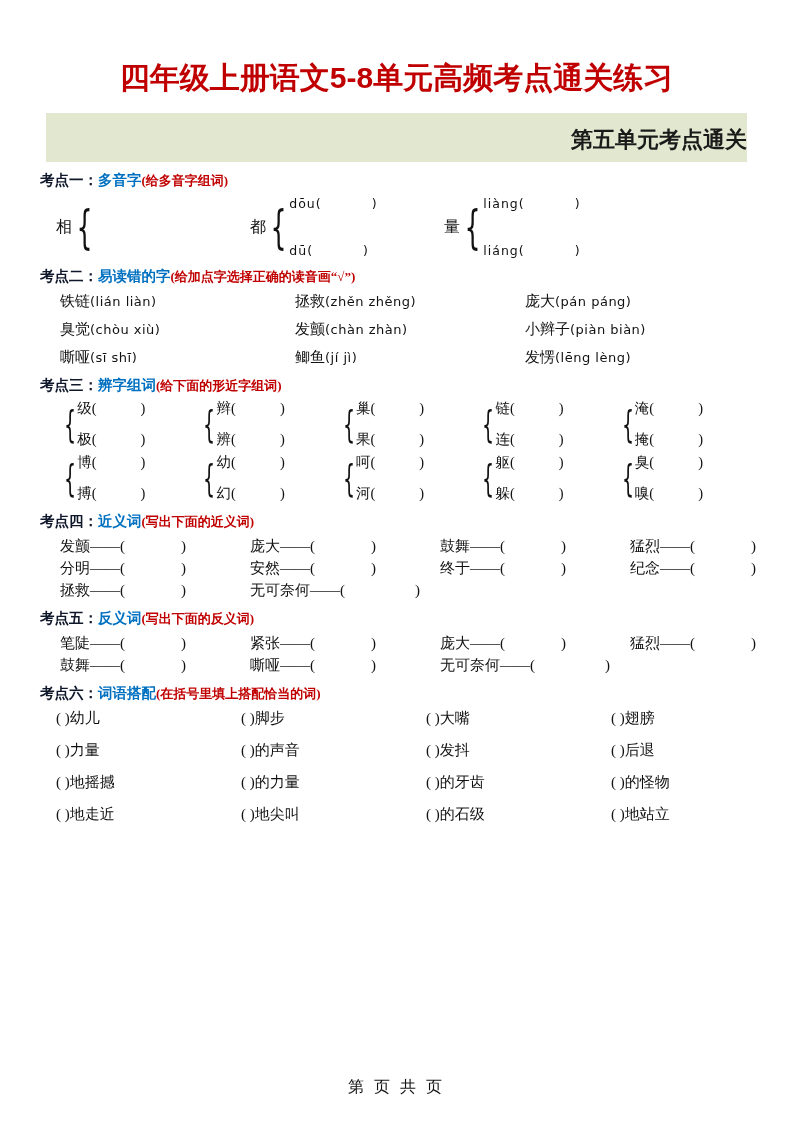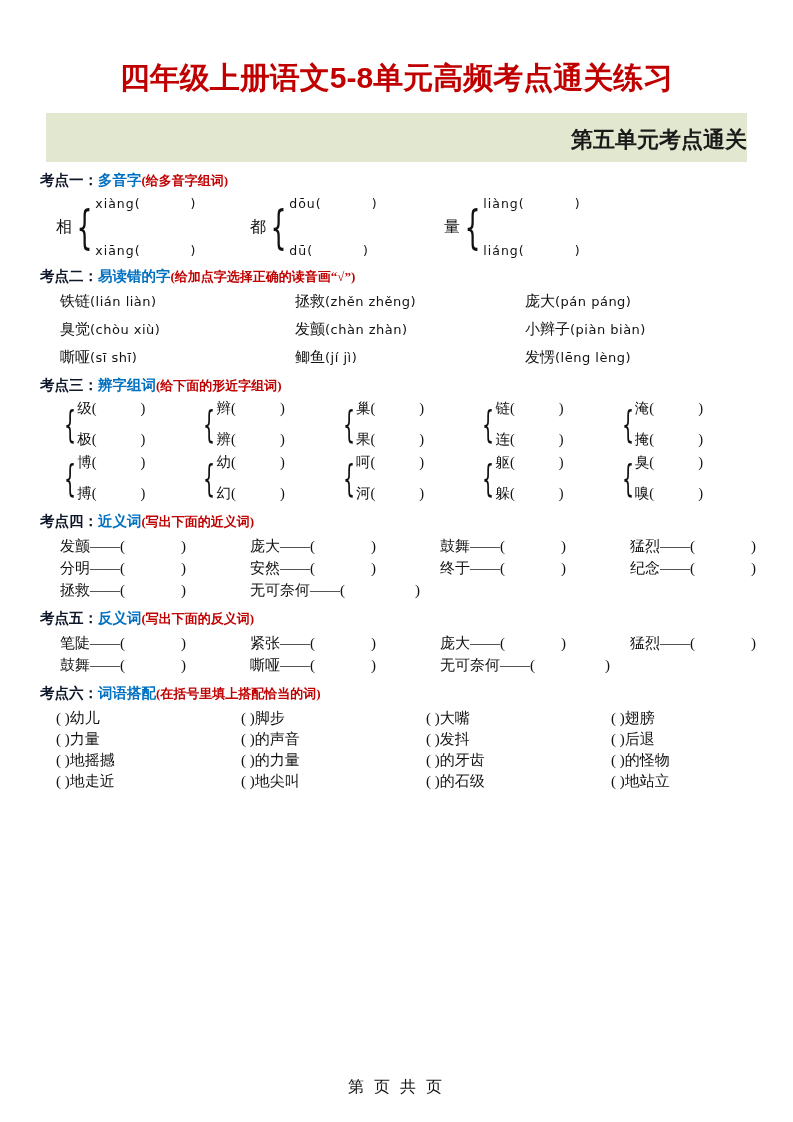--- a/index.html
+++ b/index.html
@@ -153,21 +153,21 @@
     margin-top: 6px;
     font-size: 15px;
   }
   .syn-grid .wide { grid-column: span 2; }
   .syn-item { white-space: nowrap; }
 
   
   .coll-grid {
     display: grid;
     grid-template-columns: 185px 185px 185px 1fr;
-    row-gap: 2px;
+    row-gap: 13px;
     padding-left: 18px;
     margin-top: 6px;
     font-size: 15px;
   }
   .coll-item { white-space: nowrap; }
   .gap-sm { display: inline-block; width: 56px; }
   .gap-md { display: inline-block; width: 70px; }
 
   .footer {
     position: absolute;
@@ -189,24 +189,20 @@
   <div class="unit-banner">第五单元考点通关</div>
 
   <div class="kaodian">
     <span class="k-label">考点一：</span><span class="k-name">多音字</span><span class="k-note">(给多音字组词)</span>
   </div>
 
   <div class="poly-row">
     <div class="poly-group">
       <span class="poly-char">相</span>
       <span class="brace">{</span>
-      <span class="poly-lines">
-        <span class="pin"><span>xiàng(</span><span class="blank-paren bp-w50"></span>)</span>
-        <span class="pin"><span>xiāng(</span><span class="blank-paren bp-w50"></span>)</span>
-      </span>
     </div>
     <div class="poly-group">
       <span class="poly-char">都</span>
       <span class="brace">{</span>
       <span class="poly-lines">
         <span class="pin"><span>dōu(</span><span class="blank-paren bp-w50"></span>)</span>
         <span class="pin"><span>dū(</span><span class="blank-paren bp-w50"></span>)</span>
       </span>
     </div>
     <div class="poly-group">

